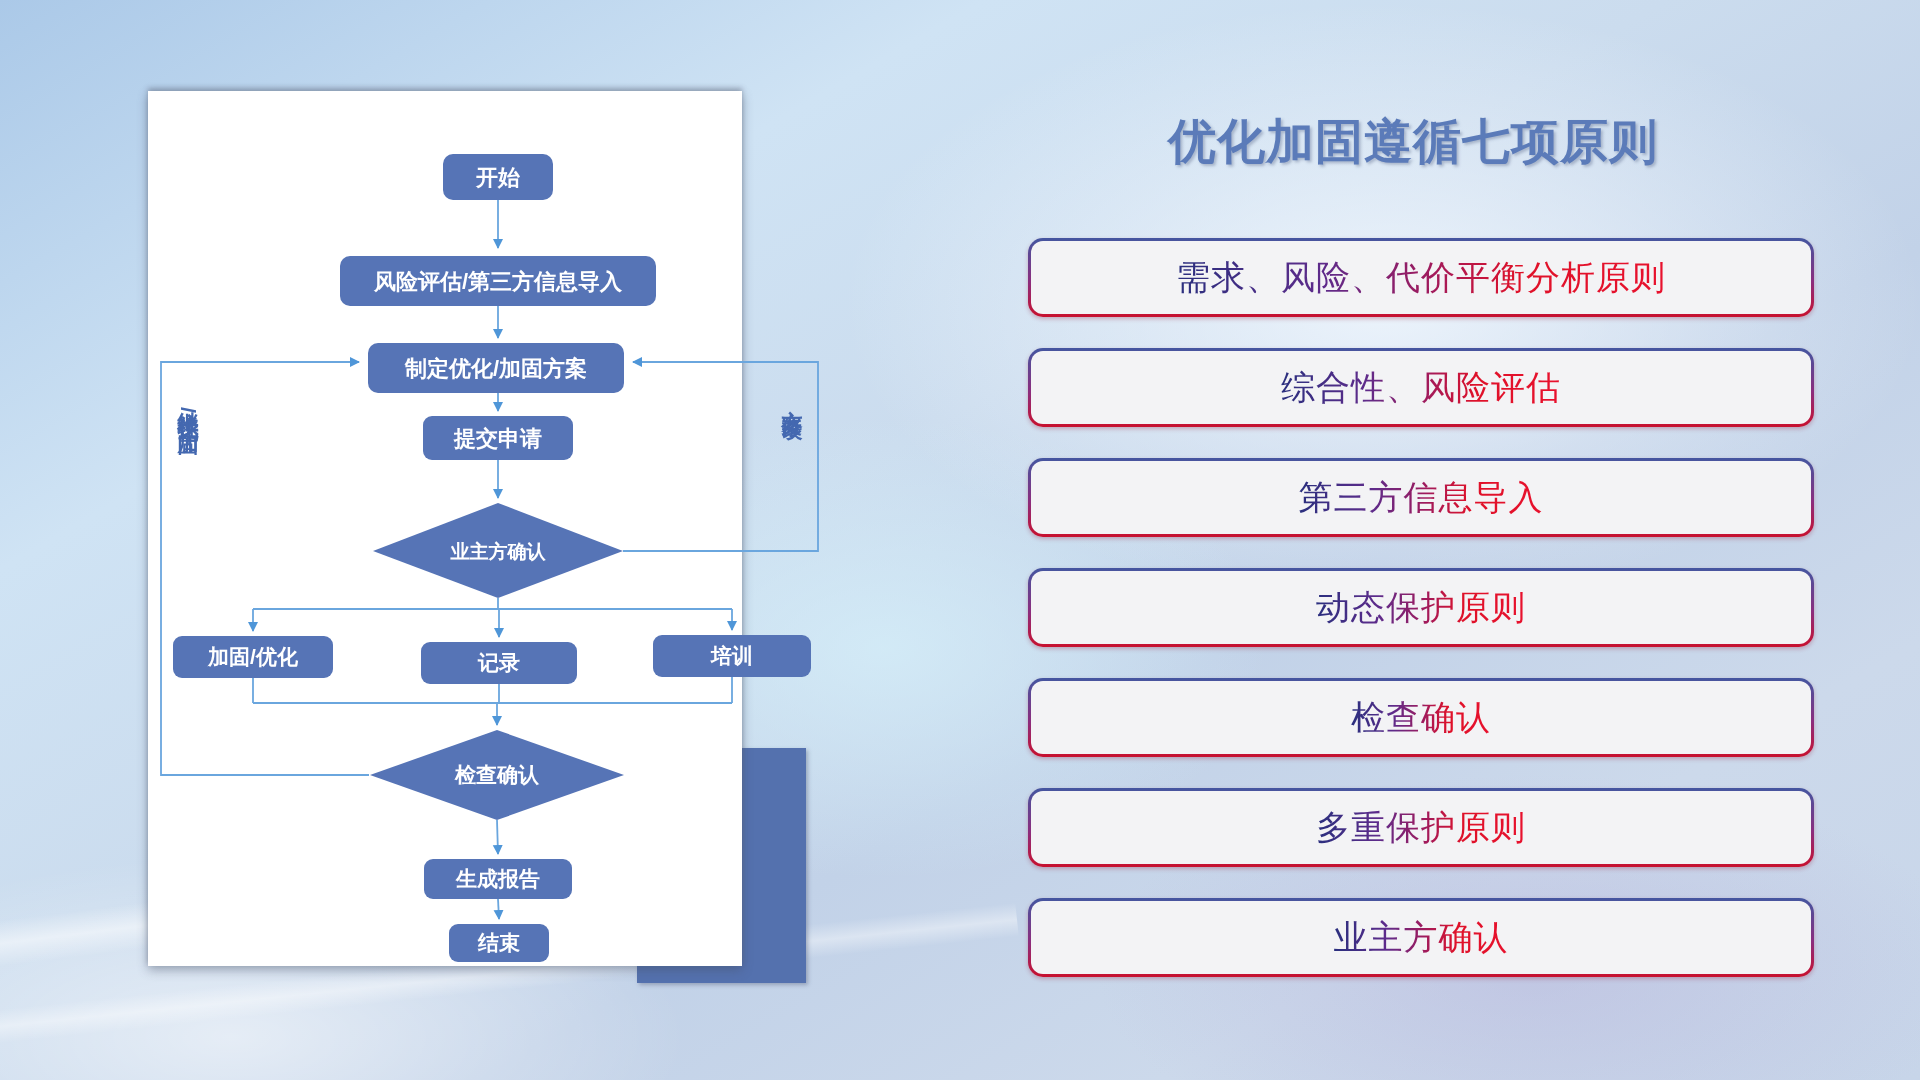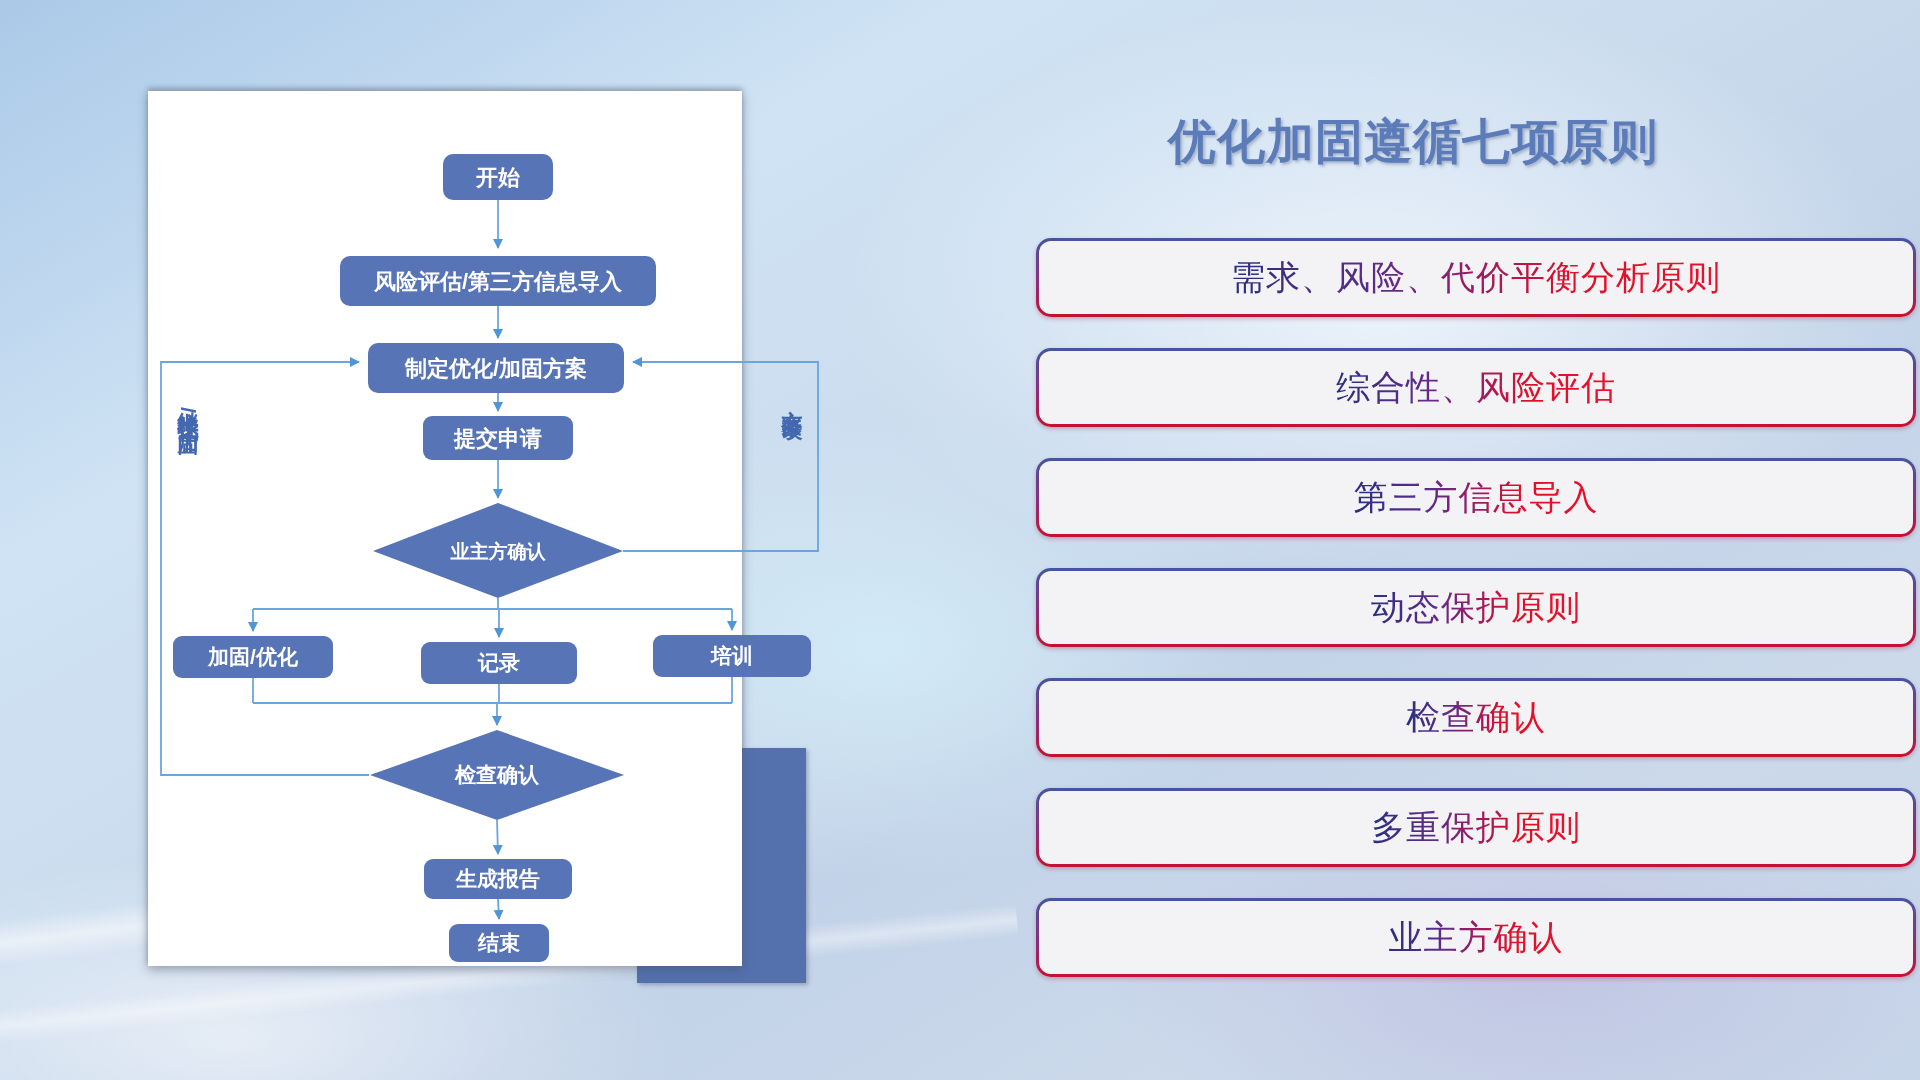--- a/index.html
+++ b/index.html
@@ -35,21 +35,21 @@
 
   
   .slide-title{
     position:absolute;left:1028px;top:110px;width:770px;text-align:center;
     font-size:48px;font-weight:bold;color:#5b7bb9;
     text-shadow:2px 2px 3px rgba(72,86,124,.35);
     letter-spacing:1px;white-space:nowrap;
   }
   .principles{position:absolute;left:1028px;top:238px;width:770px;}
   .pbox{
-    position:absolute;left:8px;width:880px;height:79px;box-sizing:border-box;
+    position:absolute;left:0;width:786px;height:79px;box-sizing:border-box;
     border:3px solid transparent;border-radius:15px;
     background:
       linear-gradient(#f3f3f5,#f3f3f5) padding-box,
       linear-gradient(180deg,#4456a0 0%,#8b2d7e 55%,#c8102e 100%) border-box;
     box-shadow:0 2px 4px rgba(150,25,55,.30);
     display:flex;align-items:center;justify-content:center;
   }
   .ptext{
     font-size:34px;letter-spacing:1px;white-space:nowrap;
     background:linear-gradient(90deg,#2a2f7e 0%,#5e2b8b 30%,#a01a5c 52%,#df1129 70%,#e8112d 100%);

